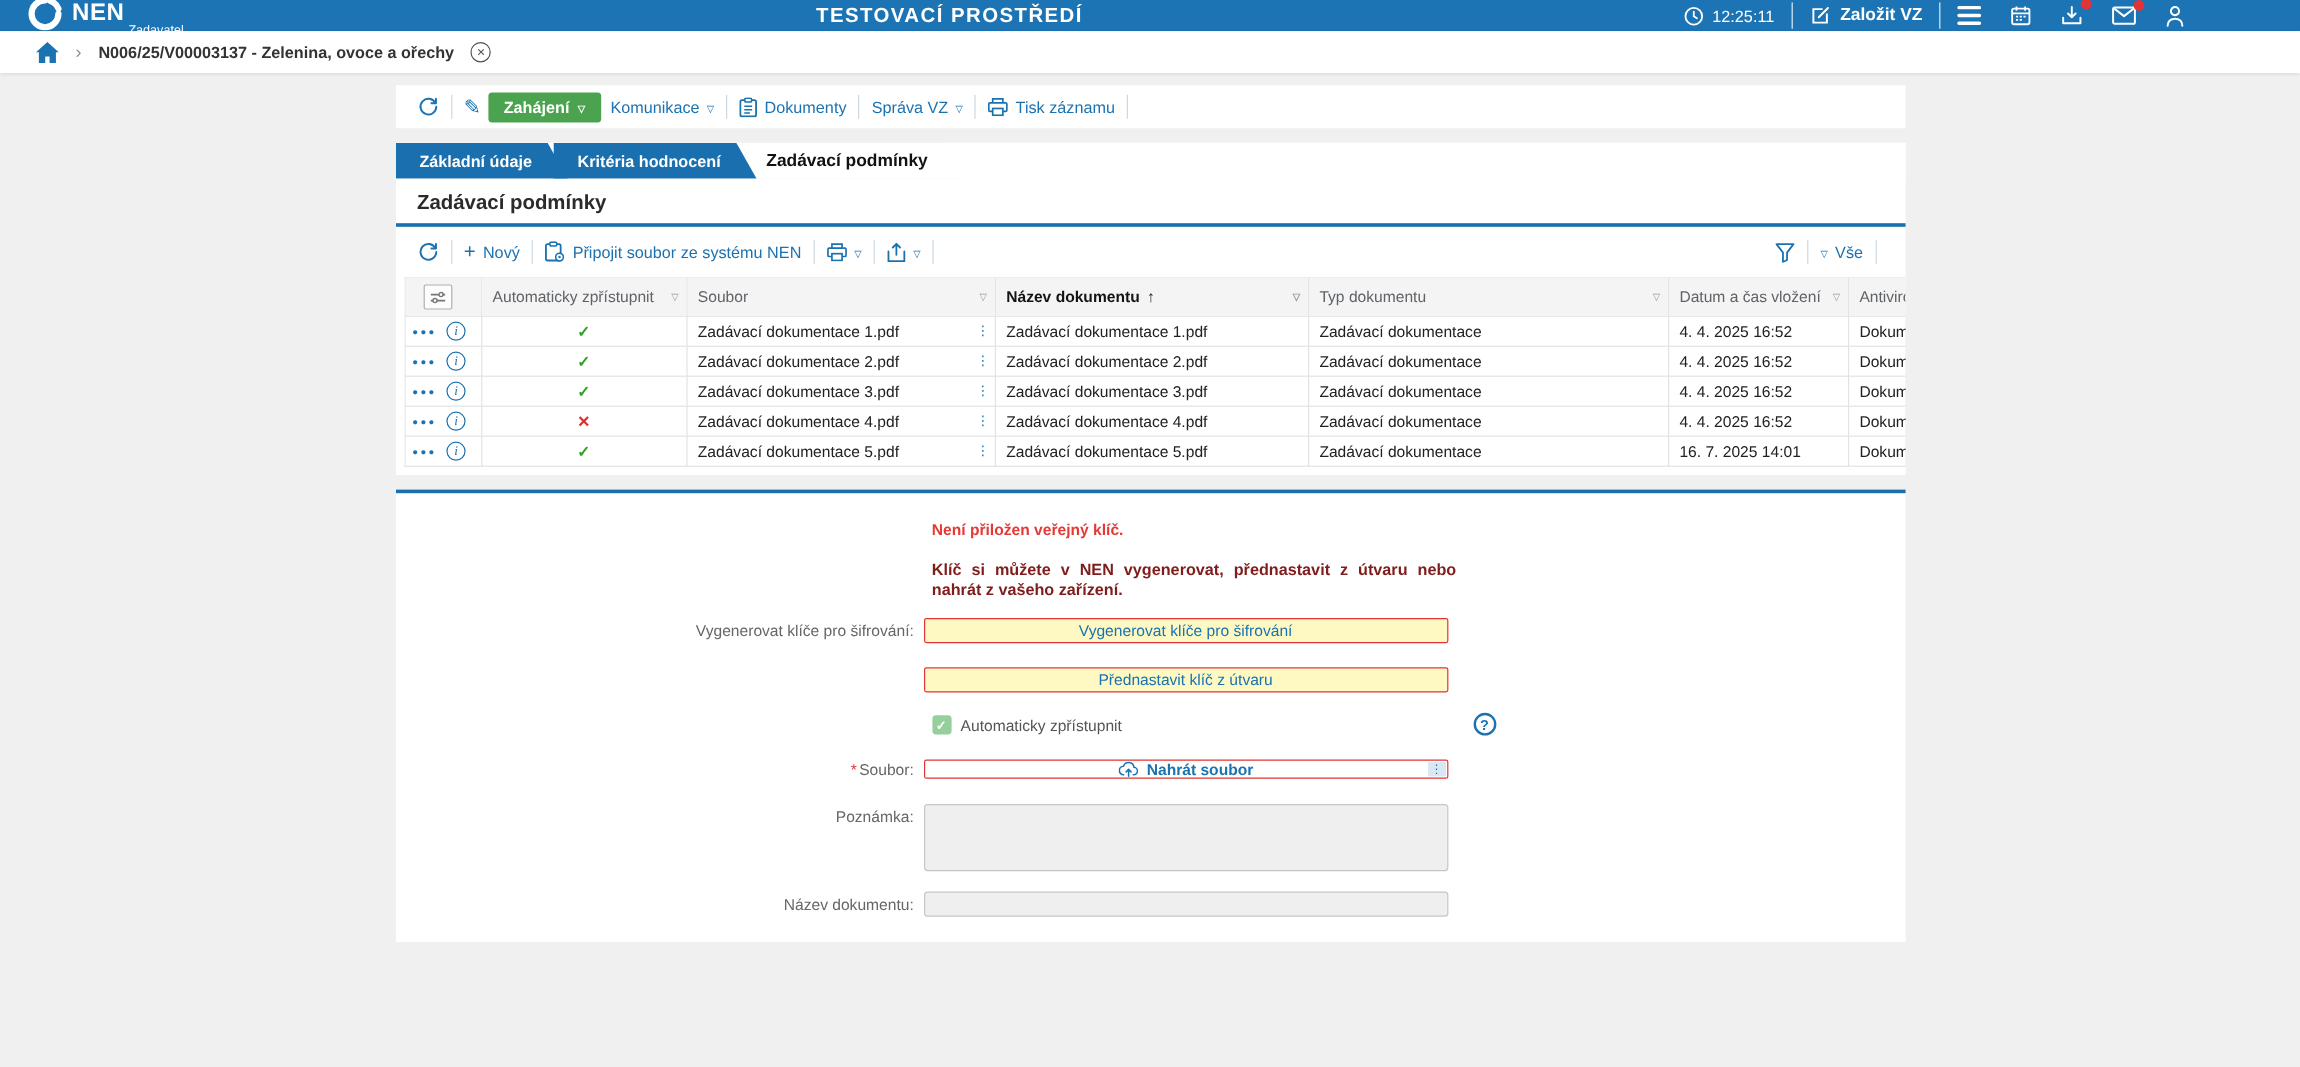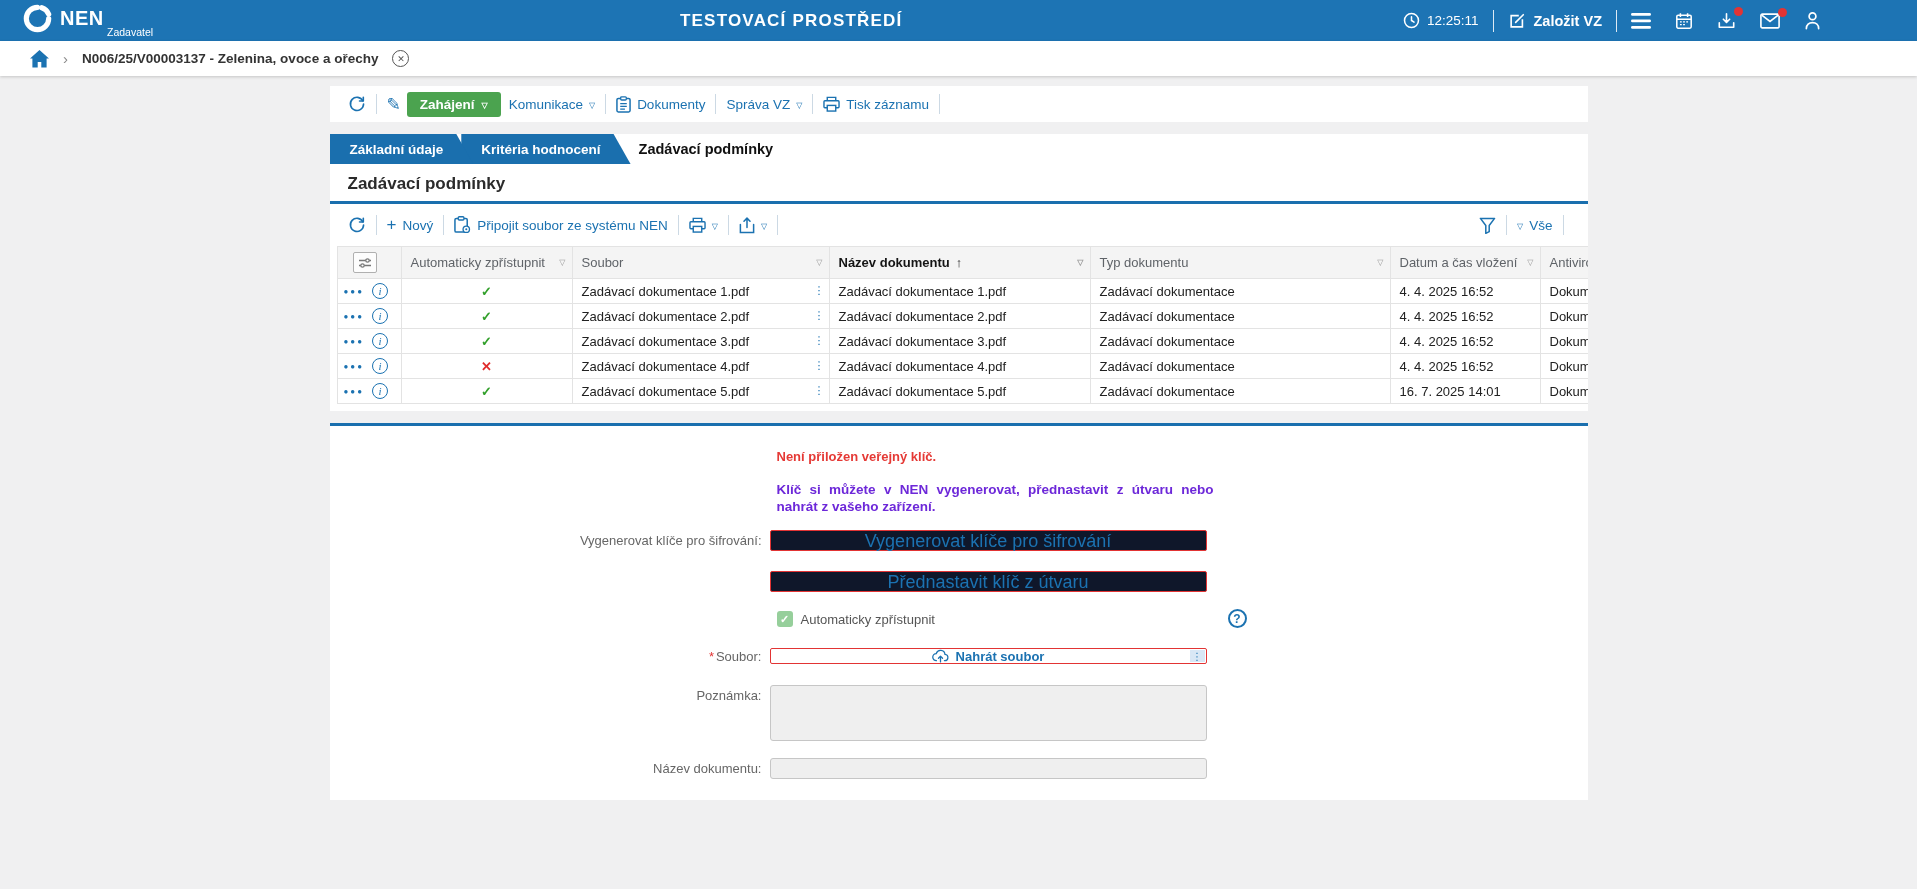--- a/index.html
+++ b/index.html
@@ -6,21 +6,21 @@
   html, body { width: 1917px; height: 889px; overflow: hidden; }
   body {
     font-family: "Liberation Sans", sans-serif;
     background: #f0f0f1;
     color: #222;
   }
   svg { display: block; }
 
   
   .topbar {
-    height: 41px; background: #1d74b4; color: #fff;
+    height: 26px; background: #1d74b4; color: #fff;
     display: flex; align-items: center; padding-left: 22px; position: relative;
   }
   .brand { display: flex; align-items: flex-start; gap: 7px; }
   .brand-txt { line-height: 1; padding-top: 5px; }
   .brand-name { font-size: 20px; font-weight: bold; letter-spacing: .5px; }
   .brand-sub { font-size: 10.5px; margin-left: 47px; margin-top: -1px; display: block; }
   .env-title {
     position: absolute; left: 680px; top: 0; height: 100%;
     display: flex; align-items: center;
     font-size: 17px; font-weight: bold; letter-spacing: 1.2px;
@@ -124,25 +124,25 @@
     display: inline-block; border: 1.6px solid #e23434; padding: 3px 11px;
     font-size: 16.5px; font-weight: bold; color: #2b2b2b;
   }
   .form { position: relative; padding: 23px 0 21px; }
   .f-row { display: flex; align-items: center; }
   .f-label { width: 440px; text-align: right; padding-right: 8px; font-size: 13px; color: #666; flex: none; }
   .f-label .req { color: #e23434; margin-right: 2px; }
   .warn { margin-left: 447px; color: #e53935; font-weight: bold; font-size: 13px; }
   .keyinfo {
     margin-left: 447px; width: 437px; margin-top: 17px;
-    font-size: 13.5px; font-weight: bold; color: #6d28d9; text-align: justify; line-height: 17px;
+    font-size: 13.5px; font-weight: bold; color: #7f1d1d; text-align: justify; line-height: 17px;
   }
   .btn-outline-red {
-    width: 437px; height: 21px; background: #0f172a; border: 1.6px solid #e23434; border-radius: 2px;
-    color: #1b72b1; font-size: 18px; font-family: inherit; cursor: pointer; display: block;
+    width: 437px; height: 21px; background: #fef9c3; border: 1.6px solid #e23434; border-radius: 2px;
+    color: #1b72b1; font-size: 13px; font-family: inherit; cursor: pointer; display: block;
   }
   .row-gen { margin-top: 15px; }
   .row-preset { margin-top: 20px; }
   .row-check { margin-top: 19px; position: relative; }
   .checkbox {
     width: 16px; height: 16px; background: #96cf9b; border-radius: 3px; margin-left: 447px;
     color: #fff; font-size: 11px; font-weight: bold; display: flex; align-items: center; justify-content: center;
     cursor: pointer; flex: none;
   }
   .check-label { font-size: 13px; color: #555; margin-left: 8px; }

